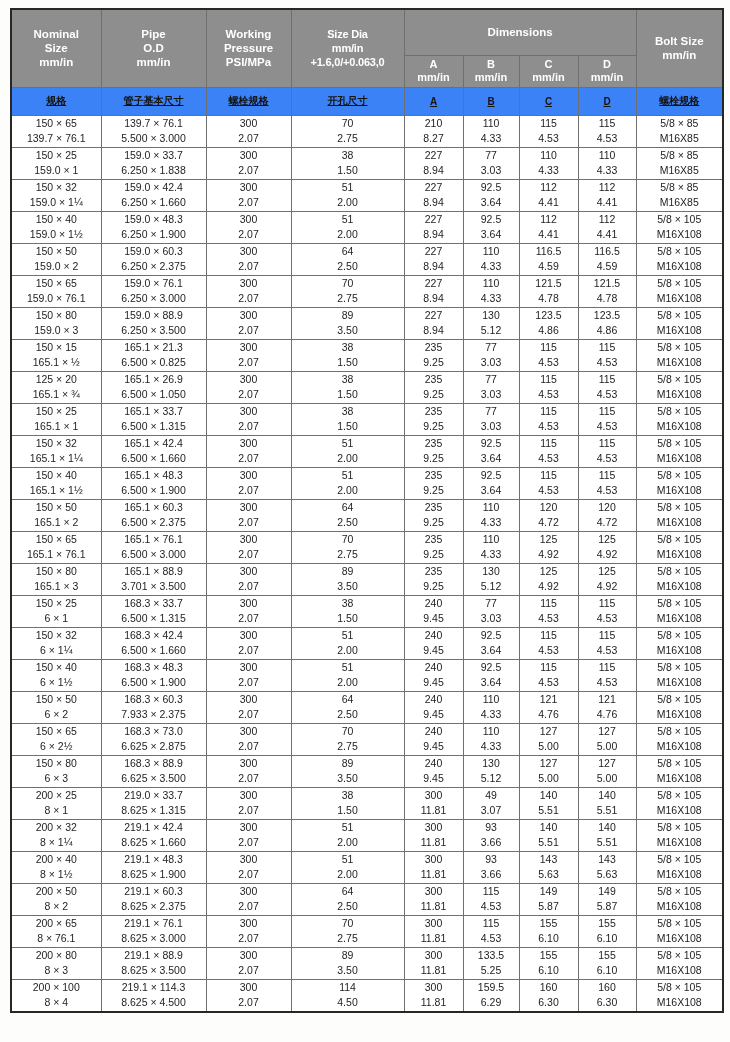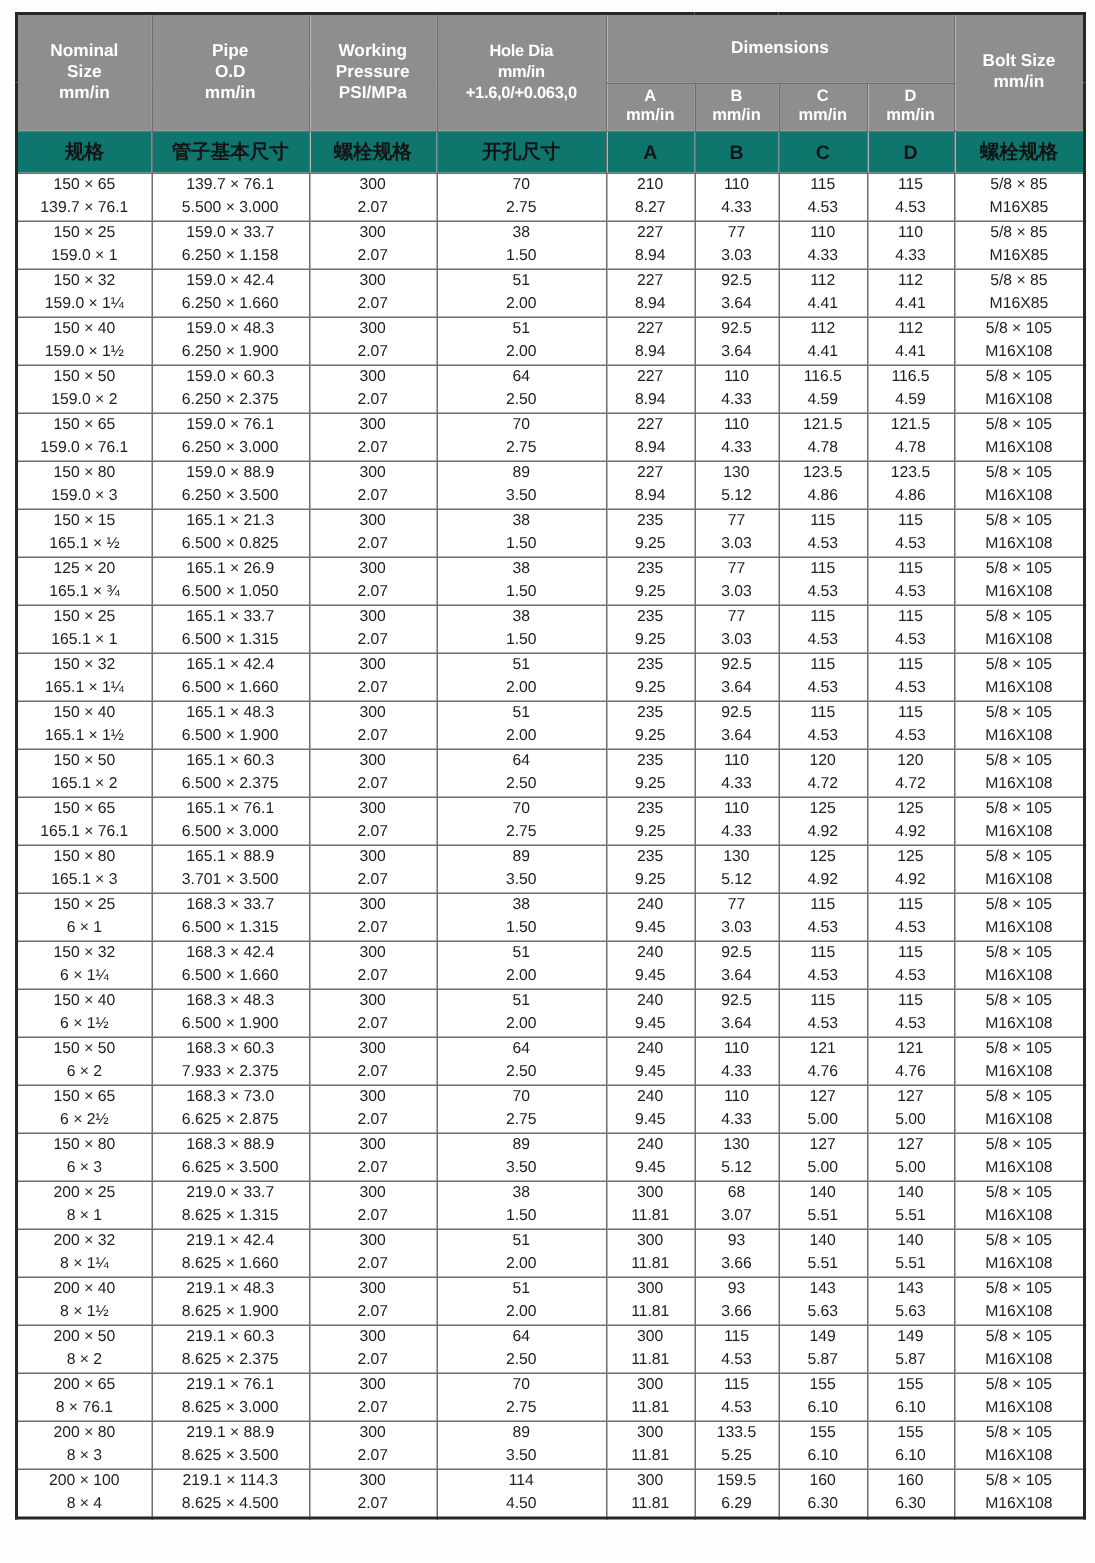--- a/index.html
+++ b/index.html
@@ -32,25 +32,26 @@
     font-weight:bold;
     font-size:11.5px;
     line-height:14px;
     border-color:#5d5d5d;
   }
   tr.h1 { height:46px; }
   tr.h2 { height:32px; }
   tr.h2 th { font-size:11px; line-height:13px; }
   th.hole-header { font-size:11px; letter-spacing:-0.2px; }
   tr.cn-row td {
-    background:#0f766e;
+    background:#3b82f6;
     color:#141414;
     font-weight:bold;
-    font-size:13px;
+    font-size:10px;
     height:27px;
+    text-decoration:underline;
   }
   tbody.data td {
     background:#ffffff;
     color:#1d1d1d;
     font-size:10.5px;
     line-height:15px;
     height:31px;
   }
 </style>
 </head>
@@ -73,21 +74,21 @@
       <tr class="h1">
         <th rowspan="2">Nominal
 Size
 mm/in</th>
         <th rowspan="2">Pipe
 O.D
 mm/in</th>
         <th rowspan="2">Working
 Pressure
 PSI/MPa</th>
-        <th rowspan="2" class="hole-header">Hole Dia
+        <th rowspan="2" class="hole-header">Size Dia
 mm/in
 +1.6,0/+0.063,0</th>
         <th colspan="4">Dimensions</th>
         <th rowspan="2">Bolt Size
 mm/in</th>
       </tr>
       <tr class="h2">
         <th>A
 mm/in</th>
         <th>B
@@ -127,21 +128,21 @@
 4.53</td>
     <td>115
 4.53</td>
     <td>5/8 × 85
 M16X85</td>
   </tr>
         <tr>
     <td>150 × 25
 159.0 × 1</td>
     <td>159.0 × 33.7
-6.250 × 1.158</td>
+6.250 × 1.838</td>
     <td>300
 2.07</td>
     <td>38
 1.50</td>
     <td>227
 8.94</td>
     <td>77
 3.03</td>
     <td>110
 4.33</td>
@@ -534,21 +535,21 @@
     <td>200 × 25
 8 × 1</td>
     <td>219.0 × 33.7
 8.625 × 1.315</td>
     <td>300
 2.07</td>
     <td>38
 1.50</td>
     <td>300
 11.81</td>
-    <td>68
+    <td>49
 3.07</td>
     <td>140
 5.51</td>
     <td>140
 5.51</td>
     <td>5/8 × 105
 M16X108</td>
   </tr>
         <tr>
     <td>200 × 32

